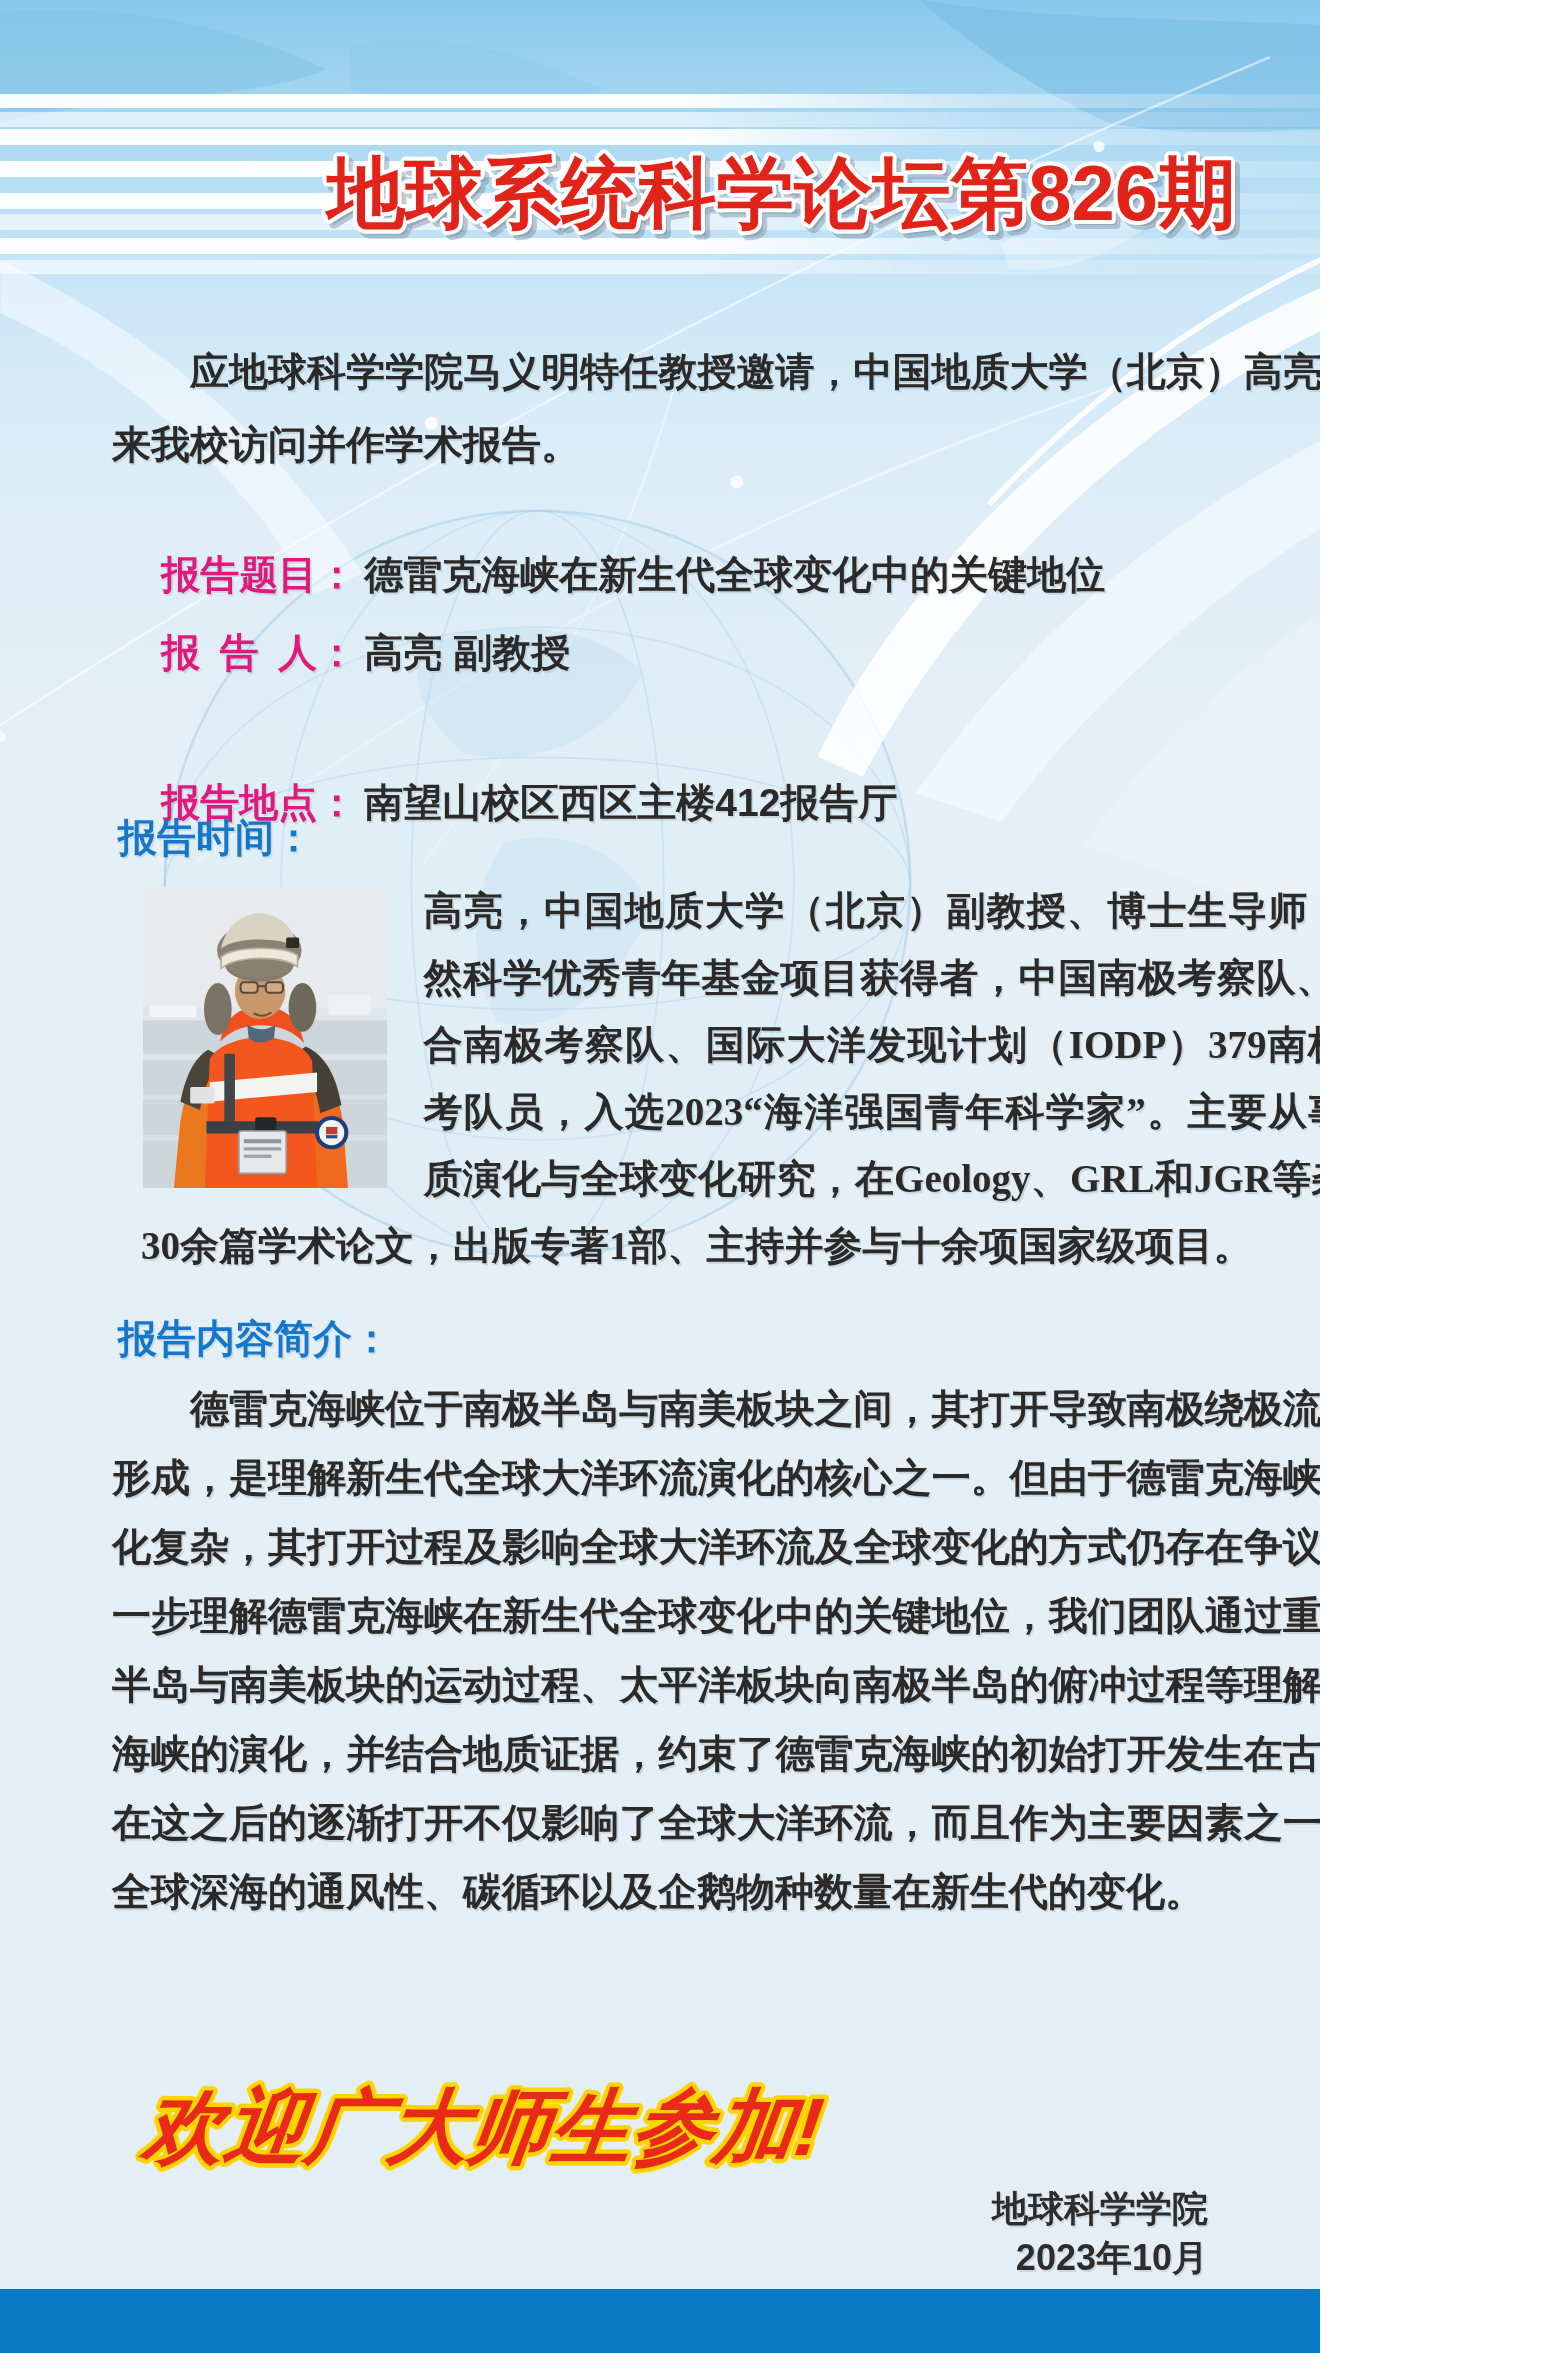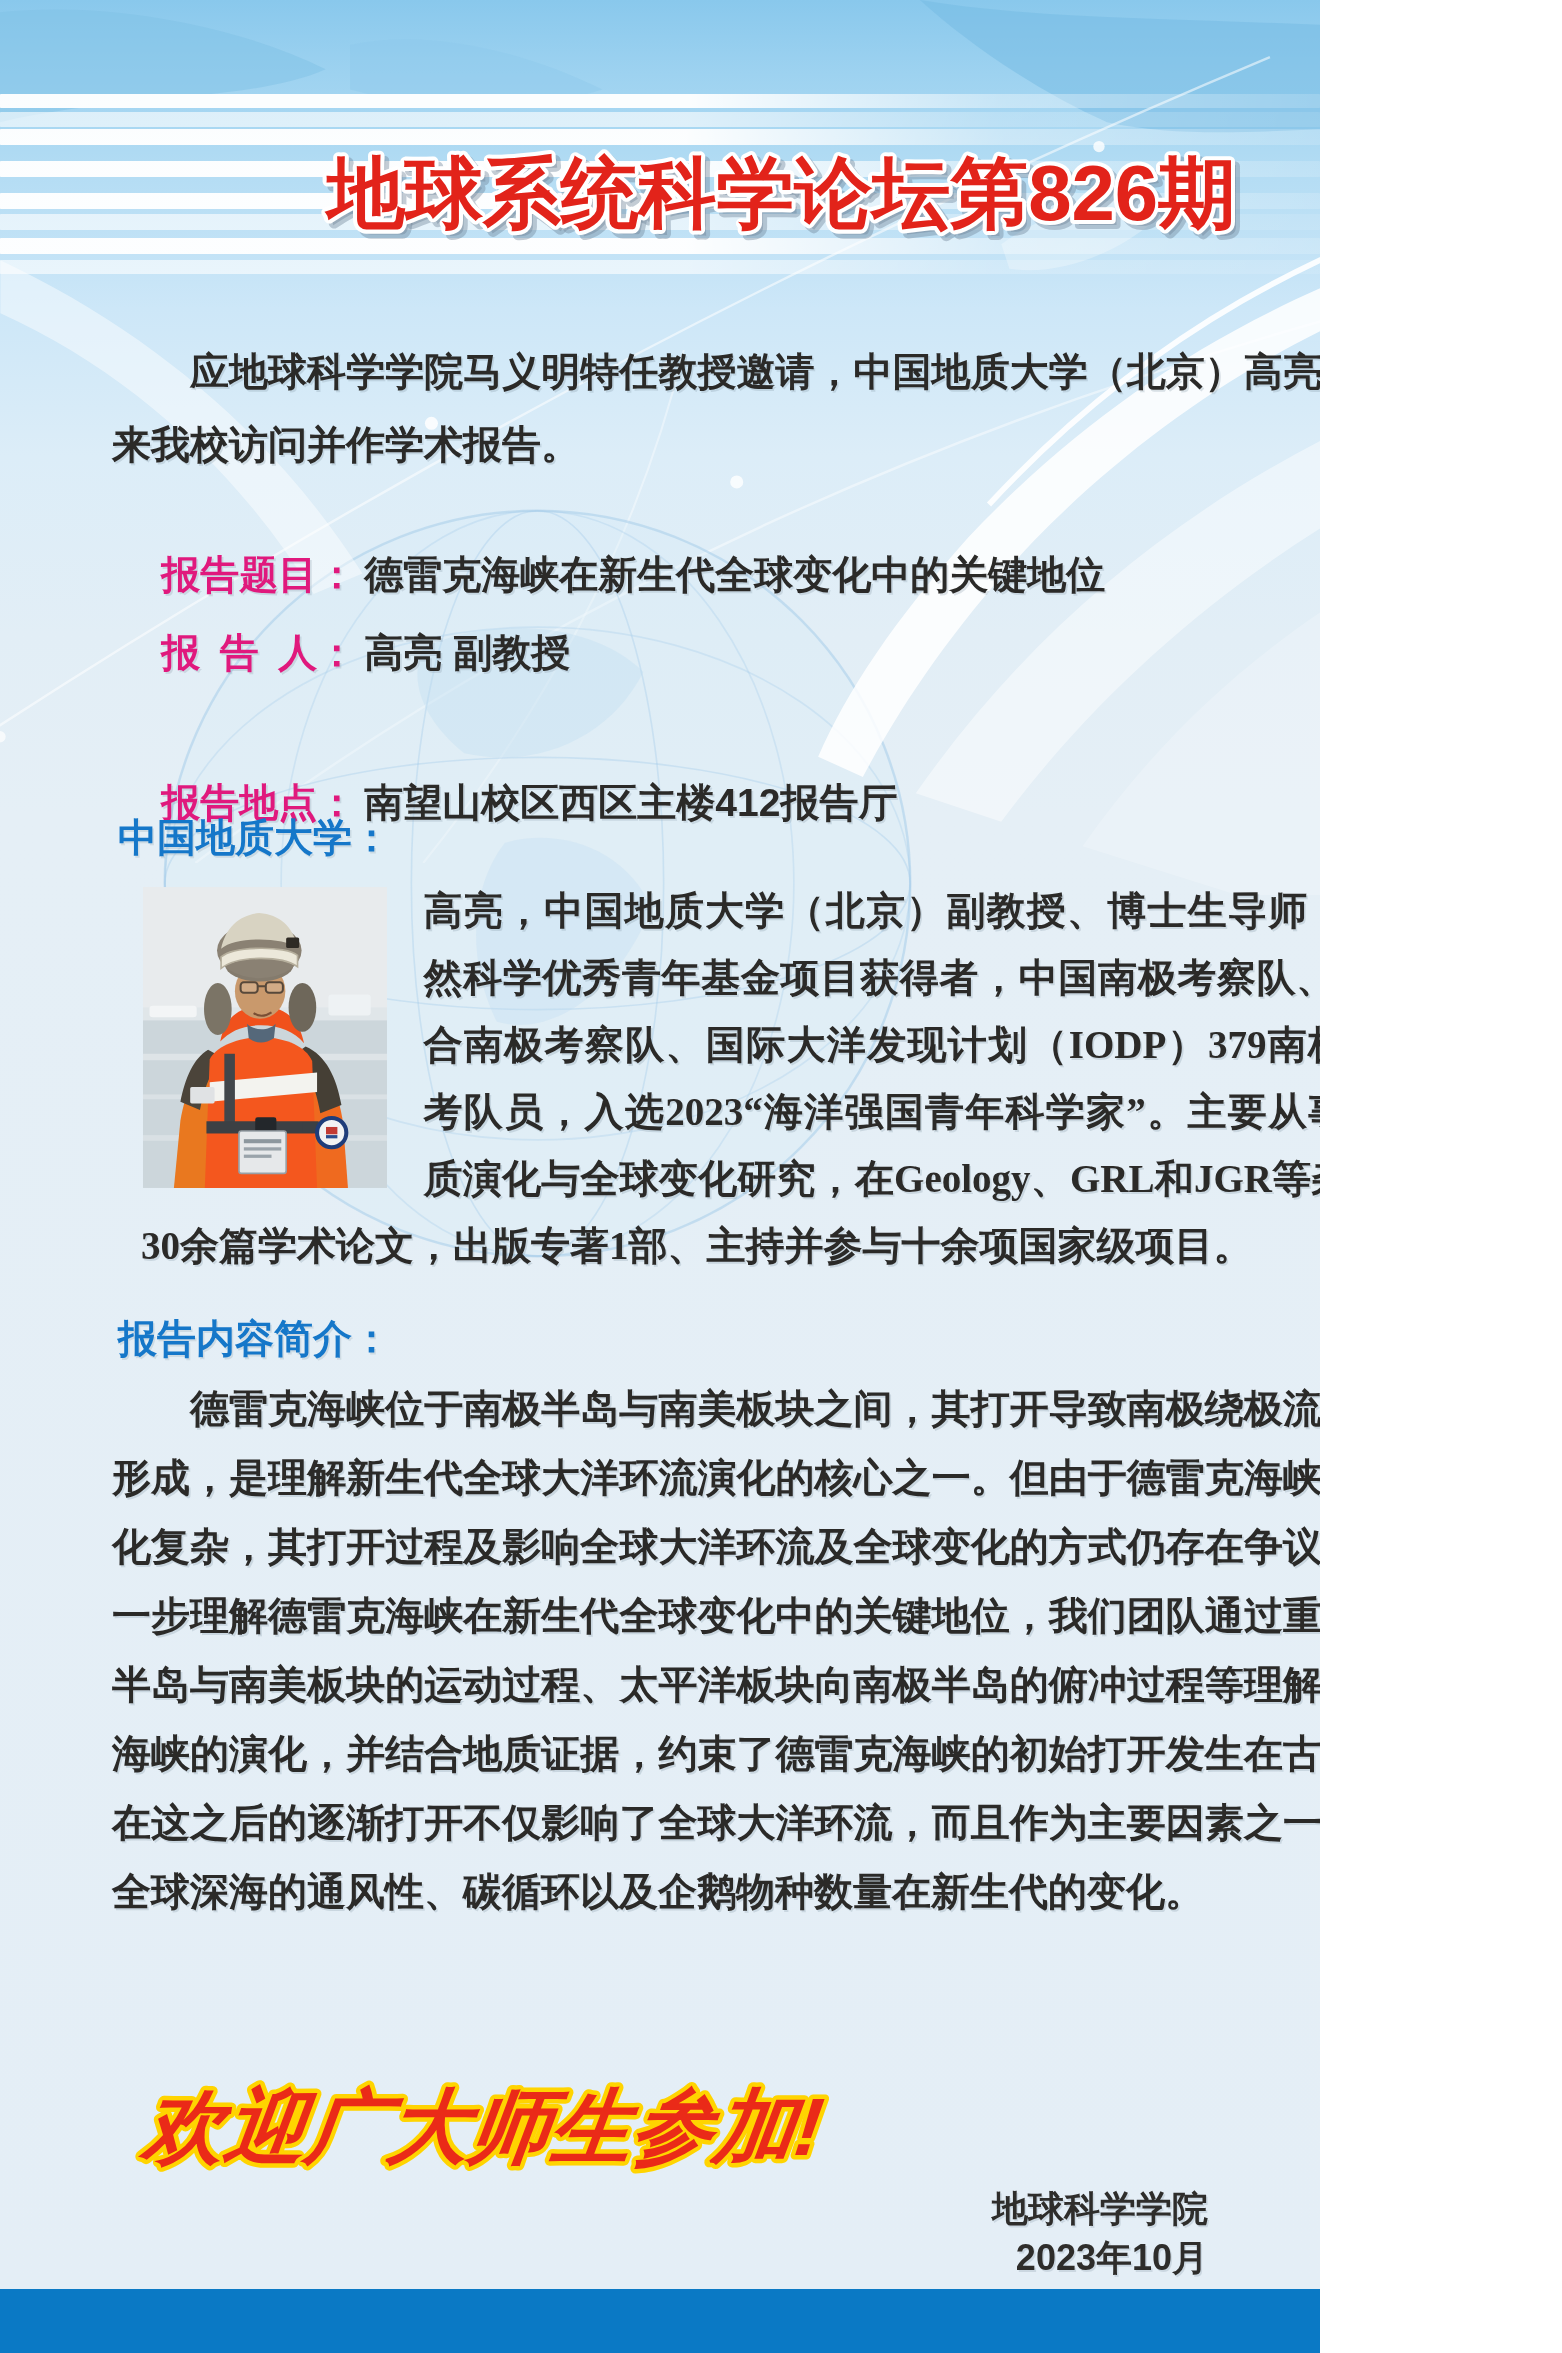--- a/index.html
+++ b/index.html
@@ -86,21 +86,21 @@
   <div class="detail-row" style="top:506px;">
     <span class="detail-label">报告题目：</span><span class="detail-value">德雷克海峡在新生代全球变化中的关键地位</span>
   </div>
   <div class="detail-row" style="top:584px;">
     <span class="detail-label">报 告 人：</span><span class="detail-value">高亮 副教授</span>
   </div>
   <div class="detail-row" style="top:734px;">
     <span class="detail-label">报告地点：</span><span class="detail-value">南望山校区西区主楼412报告厅</span>
   </div>
 
-  <div class="section-heading" style="top:815px;">中国地质大学：</div>
+  <div class="section-heading" style="top:815px;">报告时间：</div>
 
   <div class="para" id="bio-block" style="text-indent:0;margin-left:29px;">
     <div id="photo-float">
       <svg width="244" height="301" viewBox="0 0 300 370">
         <rect x="0" y="0" width="300" height="155" fill="#e8ebed"></rect>
         <rect x="0" y="155" width="300" height="215" fill="#ccd6db"></rect>
         <rect x="0" y="148" width="300" height="16" fill="#e0e6e9"></rect>
         <rect x="8" y="146" width="58" height="14" rx="4" fill="#f3f5f6"></rect>
         <rect x="228" y="132" width="52" height="26" rx="4" fill="#eef2f4"></rect>
         <rect x="0" y="205" width="300" height="8" fill="rgba(255,255,255,0.35)"></rect>

